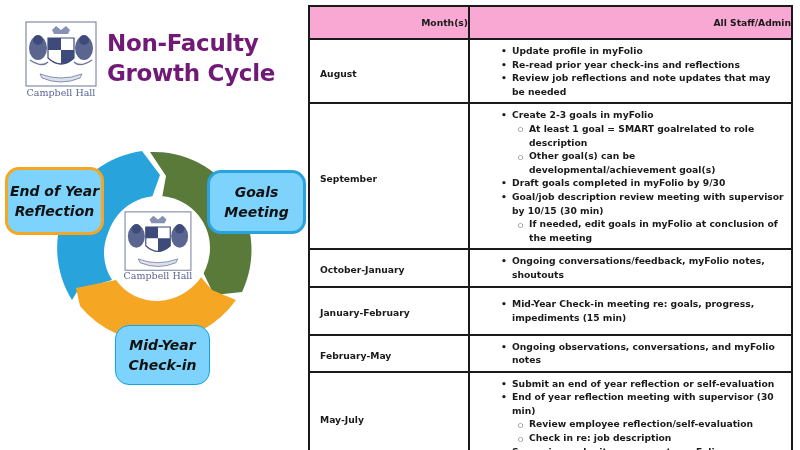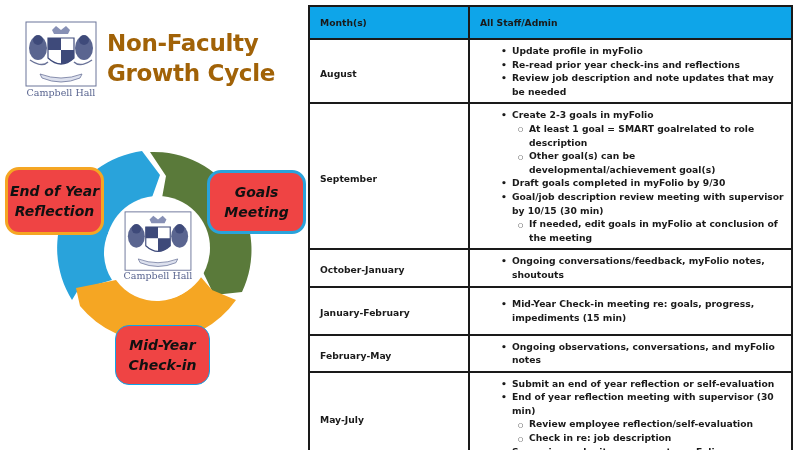--- a/index.html
+++ b/index.html
@@ -3,41 +3,41 @@
 <meta charset="utf-8">
 <style>
   html, body { margin:0; padding:0; }
   body {
     width:800px; height:450px; background:#ffffff; position:relative; overflow:hidden;
     font-family: "DejaVu Sans", sans-serif;
   }
   .left { position:absolute; left:0; top:0; width:305px; height:450px; }
   .logo-wrap { position:absolute; left:22px; top:20px; width:78px; height:84px; }
   .title {
-    position:absolute; left:107px; top:28px; color:#a16207; font-weight:bold;
+    position:absolute; left:107px; top:28px; color:#701a75; font-weight:bold;
     font-family:"DejaVu Sans", sans-serif; font-size:23px; line-height:30px; letter-spacing:-0.3px;
   }
   .title div { white-space:nowrap; }
   .cycle { position:absolute; left:0; top:130px; width:305px; height:260px; }
   .box {
-    position:absolute; background:#ef4444; border-radius:14px; display:flex;
+    position:absolute; background:#7dd3fc; border-radius:14px; display:flex;
     align-items:center; justify-content:center; text-align:center;
     font-family:"DejaVu Sans", sans-serif; font-weight:bold; font-style:italic;
     font-size:14px; line-height:20px; color:#111;
   }
   .box-eoy { left:5px; top:37px; width:93px; height:62px; border:3px solid #F5A623; }
   .box-goals { left:207px; top:40px; width:93px; height:58px; border:3px solid #29A3DB; }
   .box-mid { left:108px; top:195px; width:93px; height:58px; border:1px solid #0ea5e9;margin-left:7px; }
 
   table.grid {
     position:absolute; left:308px; top:5px; width:485px; border-collapse:collapse;
     font-family:"DejaVu Sans", sans-serif; font-size:9.2px; font-weight:bold; color:#1a1a1a;
   }
   table.grid td, table.grid th { border:2px solid #1a1a1a; vertical-align:middle; }
-  table.grid th { background:#0ea5e9; text-align:left; font-weight:bold; height:31px; padding:0 0 0 10px; }
+  table.grid th { background:#f9a8d4; text-align:right; font-weight:bold; height:31px; padding:0 0 0 10px; }
   table.grid td.month { width:148px; padding:4px 0 0 10px; }
   table.grid td.tasks { padding:4px 6px 4px 0; }
   ul { margin:0; padding-left:42px; list-style:none; }
   ul li { position:relative; line-height:13.6px; }
   ul li::before { content:"•"; position:absolute; left:-11px; top:0; }
   ul ul { padding-left:17px; }
   ul ul li::before { content:"○"; font-size:6px; left:-11px; top:0.5px; }
 </style>
 </head>
 <body>
@@ -119,21 +119,21 @@
     </tr>
   </thead>
   <tbody>
 
     <tr style="height:63px;">
       <td class="month">August</td>
       <td class="tasks">
         <ul>
           <li>Update profile in myFolio</li>
           <li>Re-read prior year check-ins and reflections</li>
-          <li>Review job description and note updates that may be needed</li>
+          <li>Review job reflections and note updates that may be needed</li>
         </ul>
       </td>
     </tr>
 
     <tr style="height:132px;">
       <td class="month">September</td>
       <td class="tasks">
         <ul>
           <li>
             <span>Create 2-3 goals in myFolio</span>

